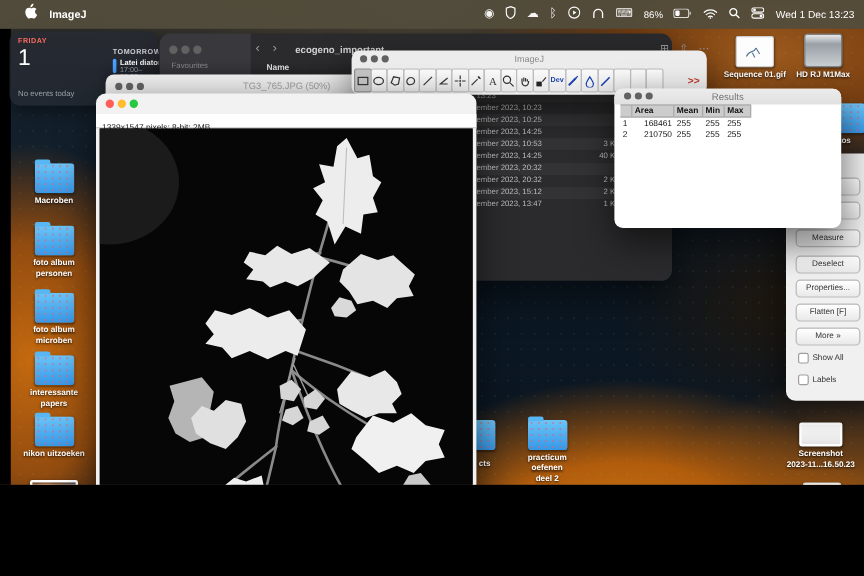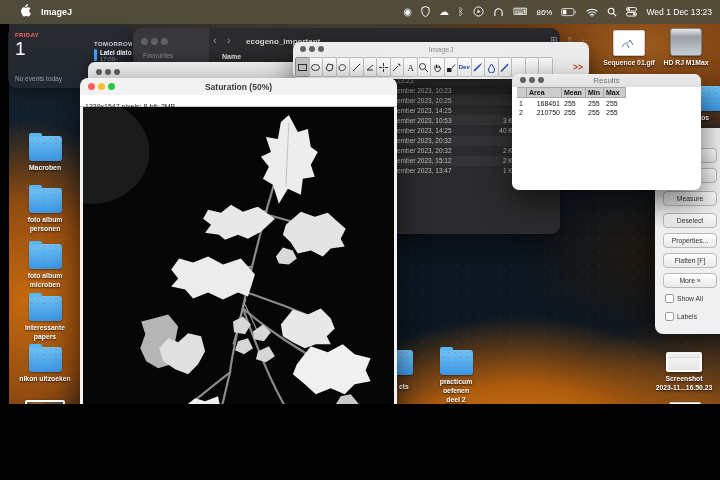--- a/index.html
+++ b/index.html
@@ -283,20 +283,21 @@
           <span>ember 2023, 13:47</span>
           <span>1 KB</span>
         </div>
     </div>
   </div>
 
   <div id="tg3">
     <span class="dot dot-gray abs" style="left:8px;top:7px;width:6px;height:6px;"></span>
     <span class="dot dot-gray abs" style="left:17px;top:7px;width:6px;height:6px;"></span>
     <span class="dot dot-gray abs" style="left:26px;top:7px;width:6px;height:6px;"></span>
+    <div style="text-align:center;font-size:7.8px;color:#9a9a9a;padding-top:5px;">TG3_765.JPG (50%)</div>
   </div>
 
   <div id="ijwin" class="win-shadow">
     <span class="dot dot-gray abs" style="left:7px;top:4px;width:6px;height:6px;"></span>
     <span class="dot dot-gray abs" style="left:16px;top:4px;width:6px;height:6px;"></span>
     <span class="dot dot-gray abs" style="left:25px;top:4px;width:6px;height:6px;"></span>
     <div style="text-align:center;font-size:7.5px;color:#8a8a8a;padding-top:3px;">ImageJ</div>
     <div id="ijtools">
       <div class="tbtn sel">
           <svg width="11" height="11">
@@ -385,21 +386,20 @@
       <div class="tbtn"></div>
       <div class="tbtn"></div>
       <div style="margin-left:auto;font-size:8.5px;font-weight:bold;color:#c0392b;padding:0 4px;">&gt;&gt;</div>
     </div>
   </div>
 
   <div id="satwin" class="win-shadow">
     <span class="dot abs" style="left:8px;top:5px;background:#ff5f57;"></span>
     <span class="dot abs" style="left:18px;top:5px;background:#febc2e;"></span>
     <span class="dot abs" style="left:28px;top:5px;background:#28c840;"></span>
-    <div style="text-align:center;font-size:8.5px;font-weight:bold;color:#3a3a3a;padding-top:4px;">Saturation (50%)</div>
     <div class="abs" style="left:0;top:17px;width:100%;height:12px;background:#fff;border-bottom:1px solid #c9c9c9;box-sizing:border-box;">
       <span style="font-size:7px;color:#222;padding-left:5px;line-height:12px;display:inline-block;">1339x1547 pixels; 8-bit; 2MB</span>
     </div>
     <div id="satcanvas">
       <svg width="311" height="360" viewBox="0 0 311 361">
         <rect width="311" height="361" fill="#060606"></rect>
         <ellipse cx="8" cy="45" rx="58" ry="52" fill="#1b1b1b"></ellipse>
         <ellipse cx="18" cy="352" rx="62" ry="42" fill="#151515"></ellipse>
         <g stroke="#8a8a8a" stroke-width="2.2" fill="none" stroke-linecap="round">
           <path d="M200,42 C194,70 188,88 184,102 C176,132 168,162 161,196 C154,226 149,248 147,266"></path>

